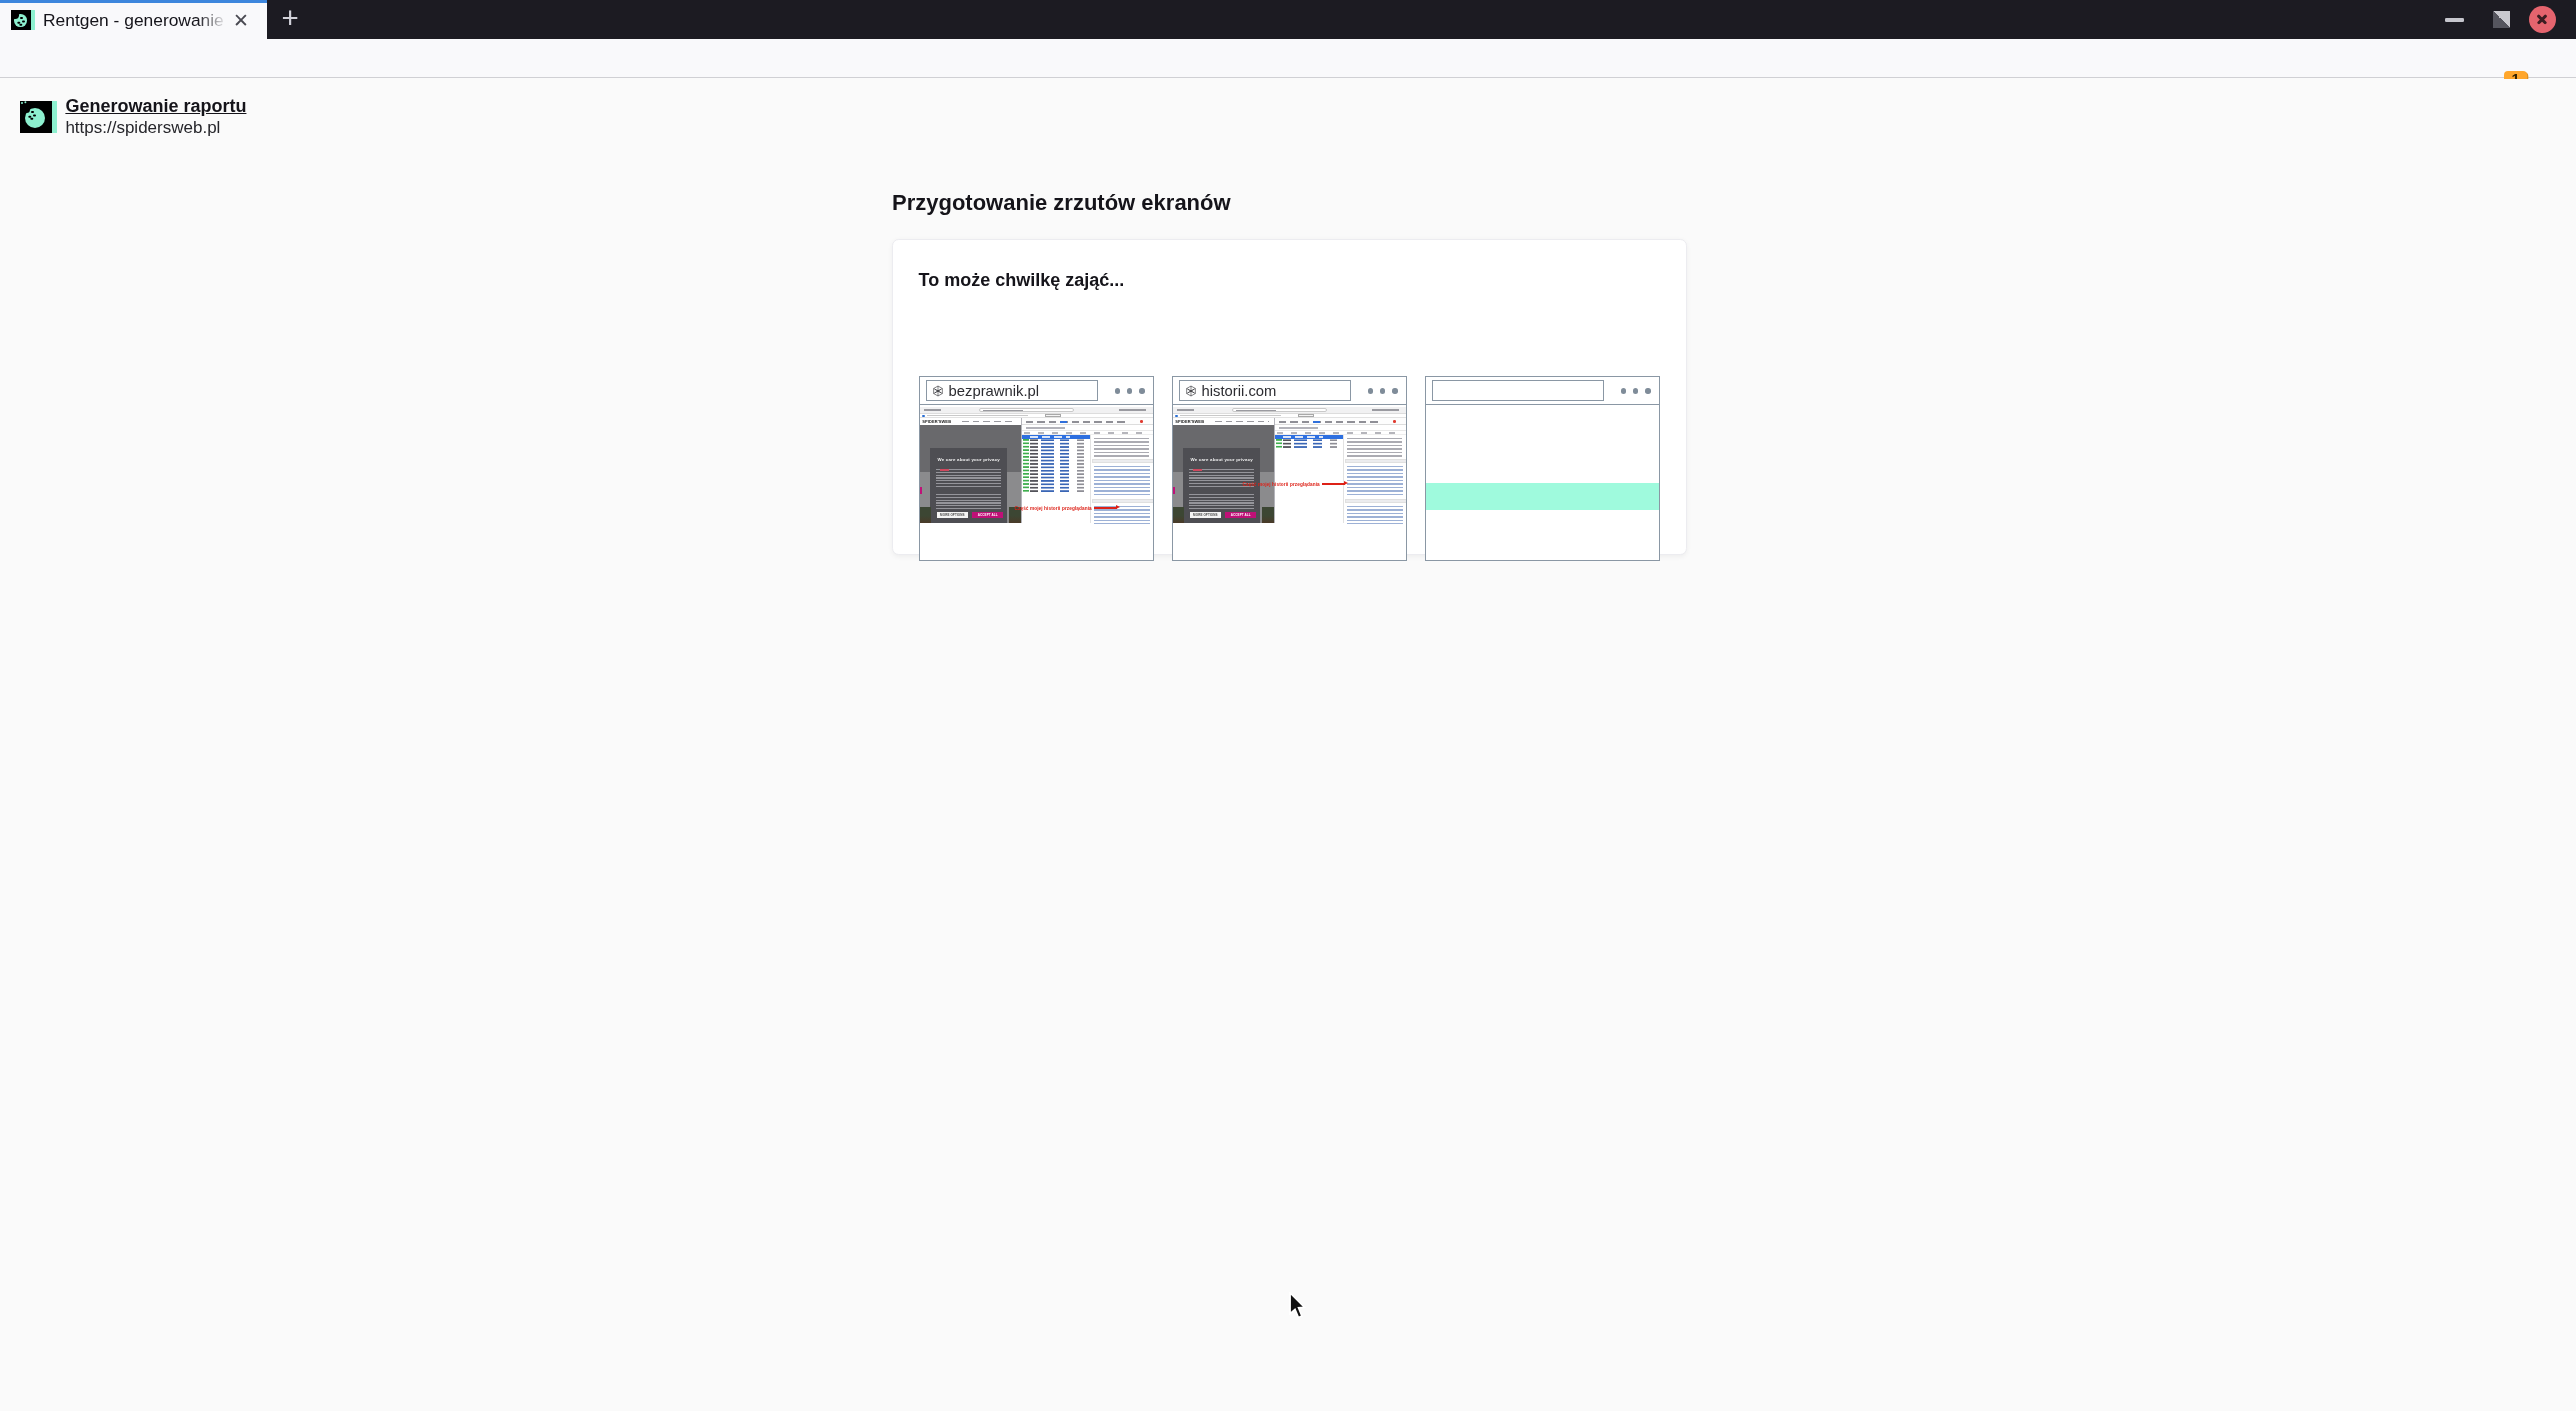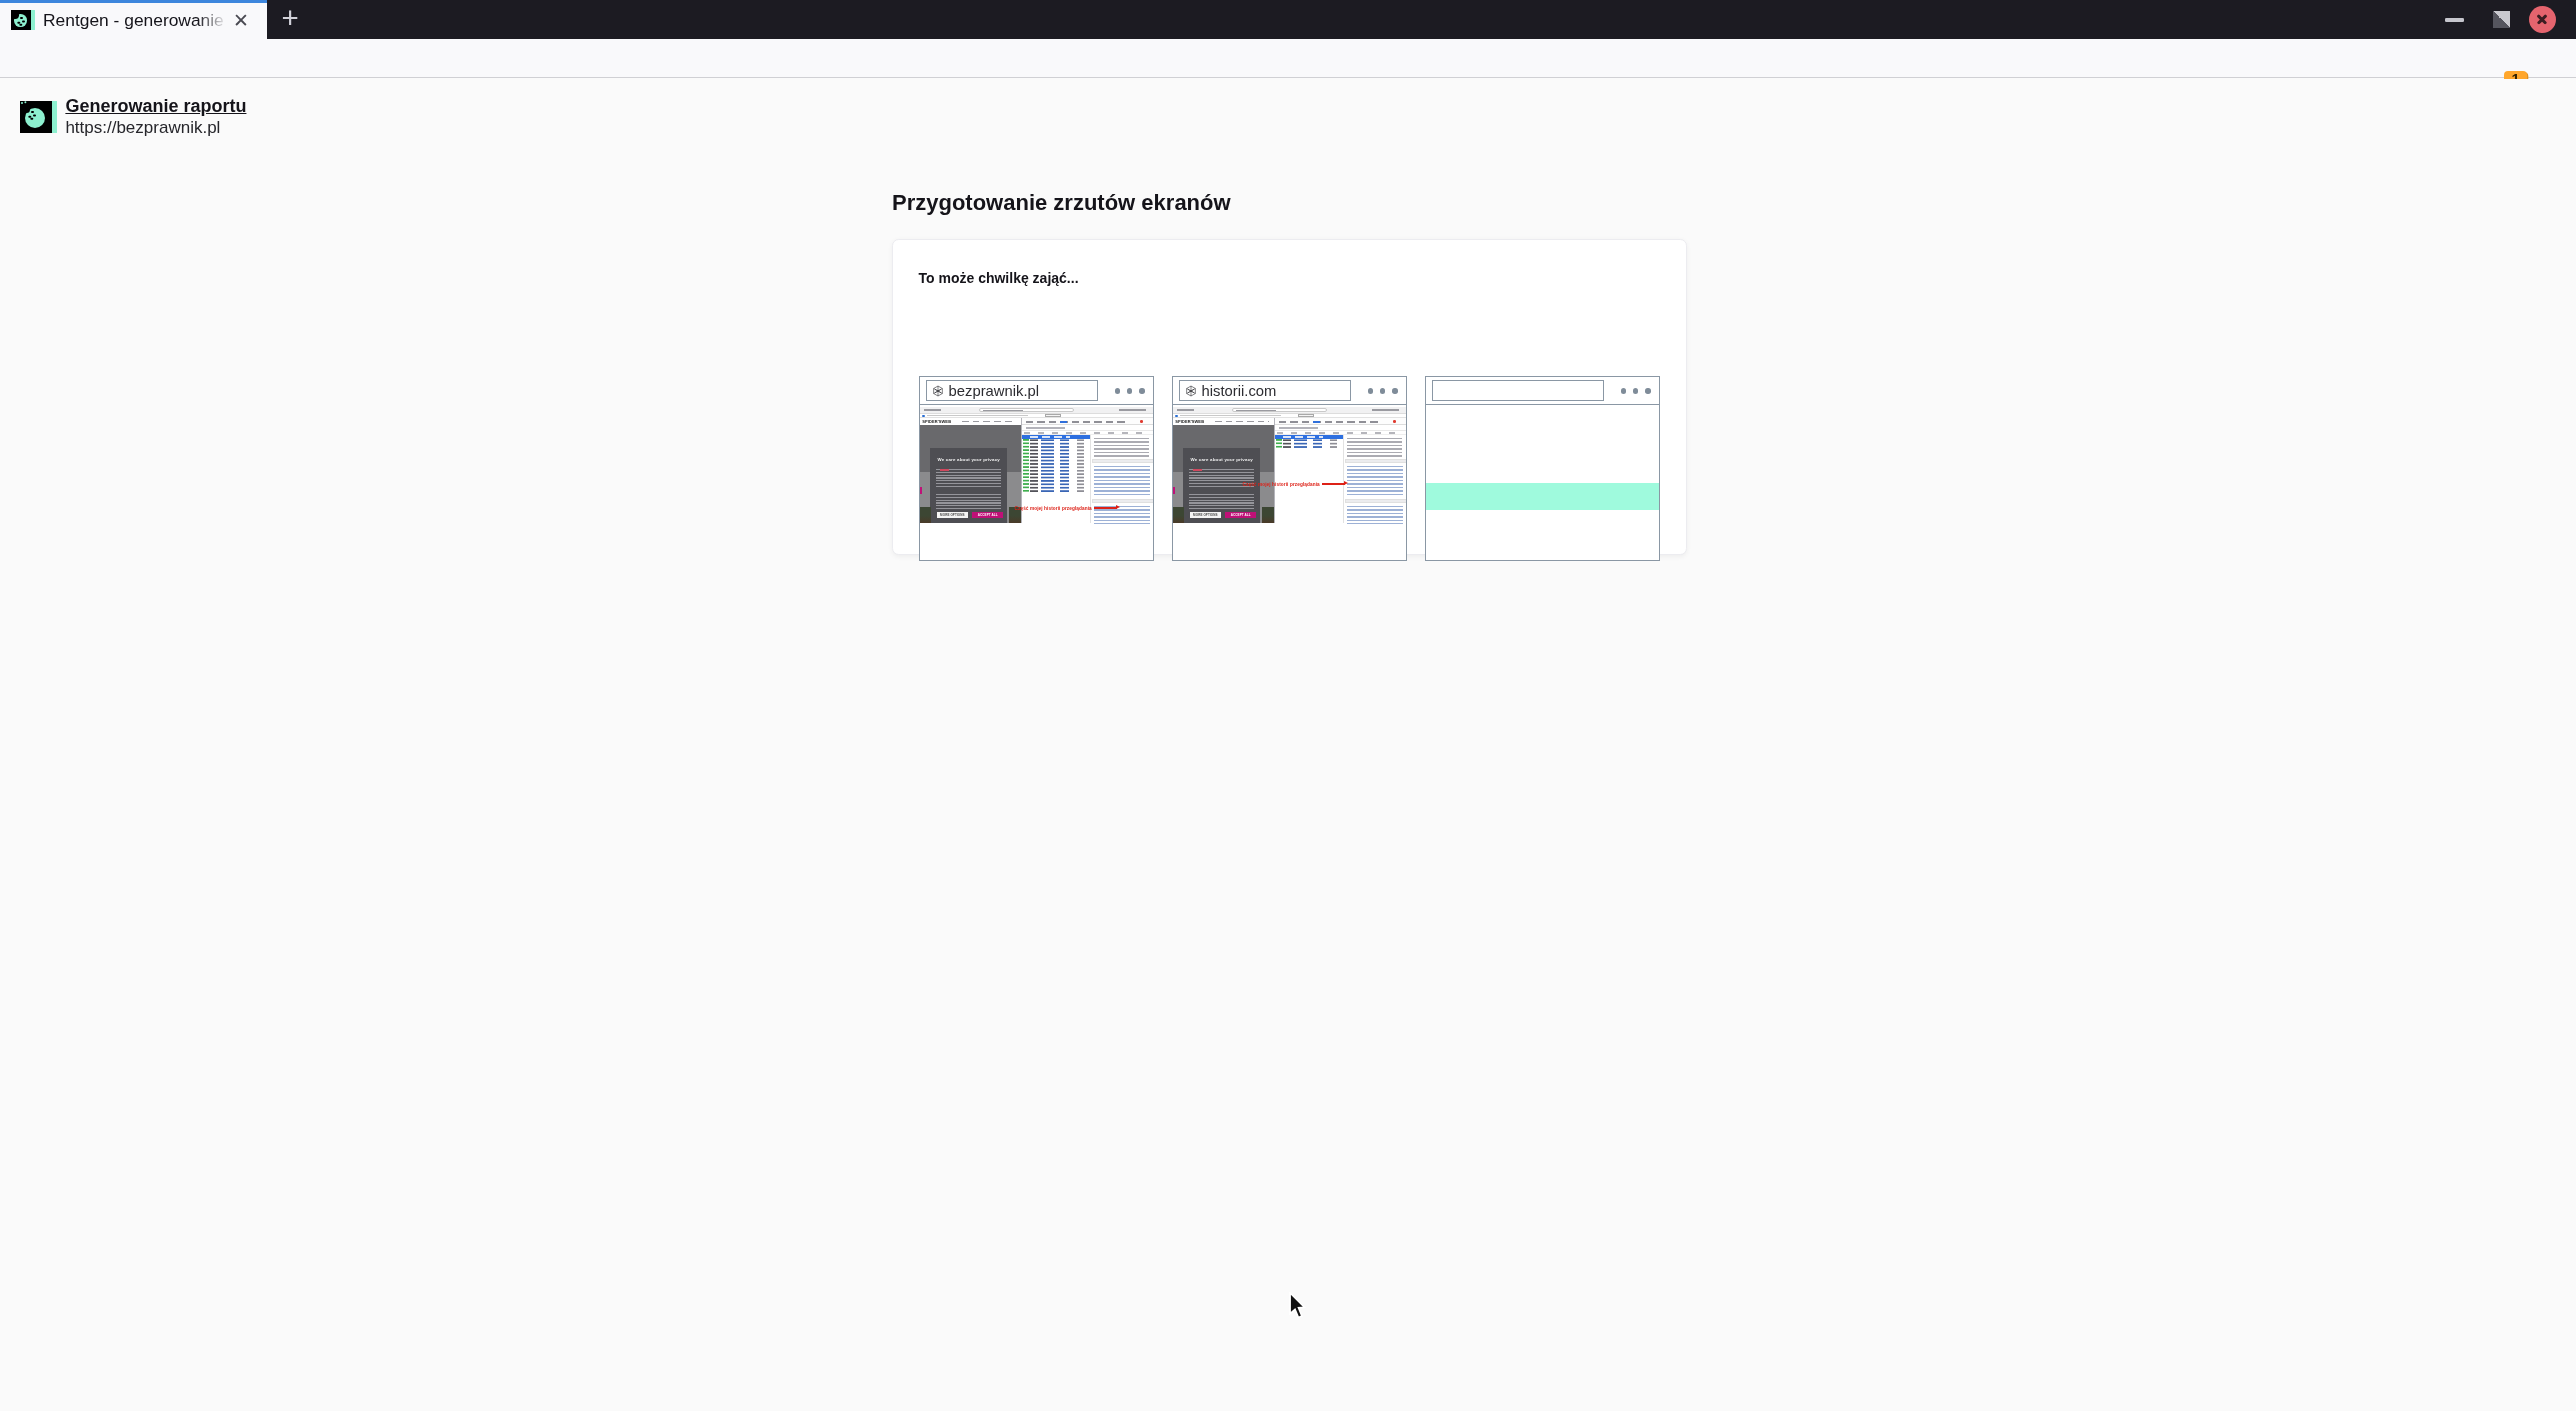--- a/index.html
+++ b/index.html
@@ -54,21 +54,21 @@
   #app-header { position:absolute; left:20px; top:17.4px; display:flex; gap:13.4px; align-items:center; }
   #app-logo { position:relative; width:32px; height:32px; background:#000; }
   #app-logo .stripe { position:absolute; right:-5.4px; top:0; width:5.4px; height:32px; background:#8df0cf; }
   #app-logo .cookie { left:5.4px; top:6.7px; width:20px; height:20px; }
   #app-title { font-size:18px; font-weight:bold; color:#15141a; line-height:21.5px;text-decoration:underline; }
   #app-origin { font-size:17px; color:#26262b; line-height:20px; }
 
   #page-heading { position:absolute; left:892px; top:111px; font-size:22px; font-weight:bold; color:#15141a; }
   #card { position:absolute; left:892px; top:160px; width:795px; height:316px; background:#fff; border:0.7px solid #ececf0; border-radius:6.7px;
           box-shadow:0 1.3px 5.4px rgba(0,0,0,0.05); }
-  #card-title { position:absolute; left:25.5px; top:29.5px; font-size:14px; font-weight:bold; color:#15141a; }
+  #card-title { position:absolute; left:25.5px; top:29.5px; font-size:18px; font-weight:bold; color:#15141a; }
   #card-body { position:absolute; left:25.5px; top:66px; width:708px; font-size:17.4px; line-height:21.5px; color:#1f1f24; }
   #screens { position:absolute; left:25.5px; top:136px; display:flex; gap:18px; }
   .screen { position:relative; width:235px; height:185px; border:1.3px solid #8a97a4; background:#fff; }
   .screen-head { position:relative; height:28px; border-bottom:1.3px solid #8a97a4; background:#fff; }
   .screen-input { position:absolute; left:6.7px; top:3.4px; width:172px; height:21px; border:1.3px solid #8a97a4; display:flex; align-items:center;
                   gap:4.7px; padding-left:4.7px; font-size:14.8px; color:#2c2c31; white-space:nowrap; }
   .screen-dots { position:absolute; right:8px; top:11.4px; display:flex; gap:6.7px; }
   .screen-dots i { width:5.4px; height:5.4px; border-radius:50%; background:#7f8c99; }
   .shot { position:absolute; left:0; top:29.5px; width:233px; height:117px; background:#fff; overflow:hidden; }
 
@@ -227,21 +227,21 @@
     <div id="app-logo">
       <i class="stripe"></i>
         <i class="cookie">
           <i class="bite"></i>
           <i class="chip1"></i>
         </i>
         <i class="crumbs"></i>
     </div>
     <div>
       <div id="app-title">Generowanie raportu</div>
-      <div id="app-origin">https://bezprawnik.pl</div>
+      <div id="app-origin">https://spidersweb.pl</div>
     </div>
   </div>
 
   <div id="page-heading">Przygotowanie zrzutów ekranów</div>
 
   <div id="card">
     <div id="card-title">To może chwilkę zająć...</div>
 
     <div id="screens">
 

